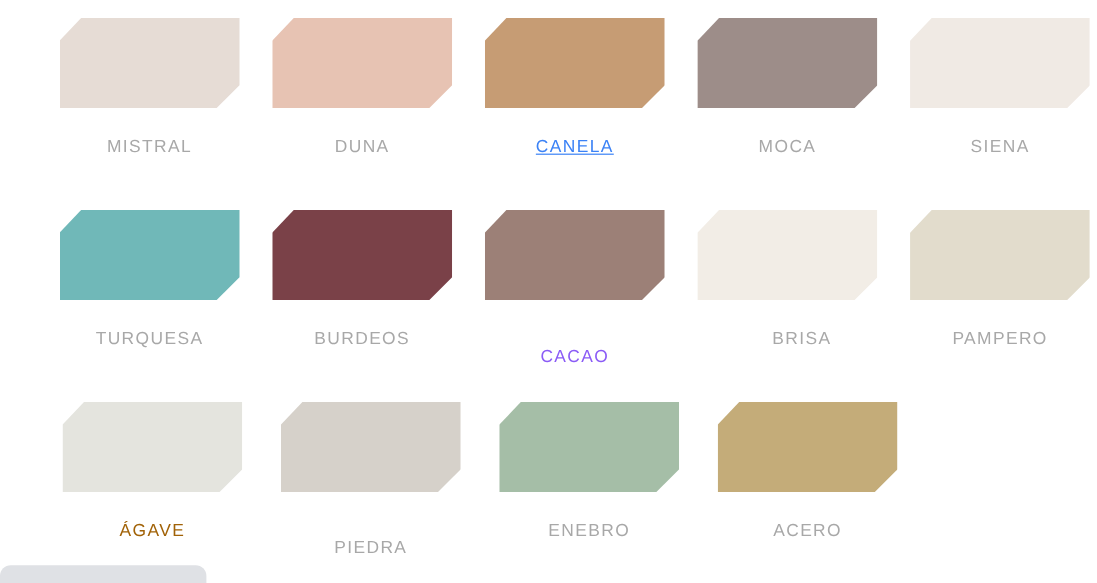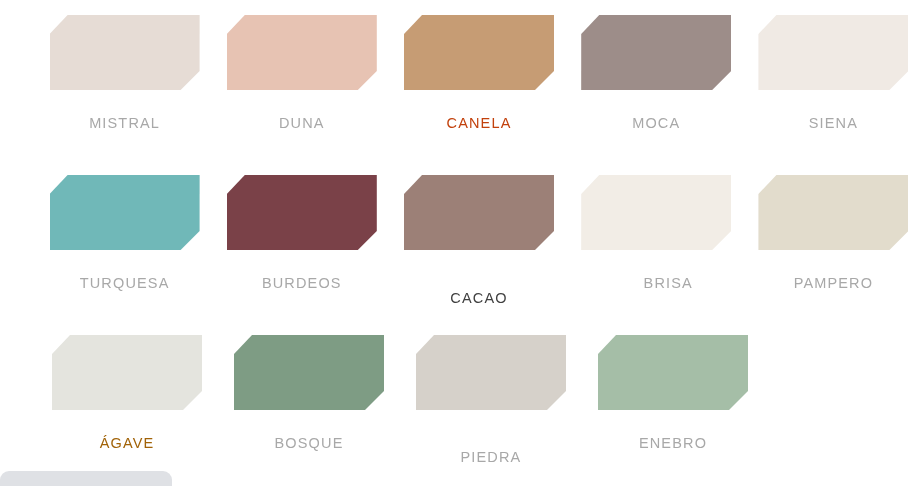--- a/index.html
+++ b/index.html
@@ -87,21 +87,21 @@
     <div class="swatch-cell">
       <div class="swatch-chip" style="background-color: rgb(230, 220, 213);"></div>
       <div class="swatch-label" style="color: rgb(168, 168, 168);">MISTRAL</div>
     </div>
     <div class="swatch-cell">
       <div class="swatch-chip" style="background-color: rgb(231, 195, 179);"></div>
       <div class="swatch-label" style="color: rgb(168, 168, 168); text-align: center;">DUNA</div>
     </div>
     <div class="swatch-cell">
       <div class="swatch-chip" style="background-color: rgb(198, 156, 116);"></div>
-      <div class="swatch-label" style="color: #c2410c;">CANELA</div>
+      <div class="swatch-label" style="color: #3b82f6; text-decoration: underline;">CANELA</div>
     </div>
     <div class="swatch-cell">
       <div class="swatch-chip" style="background-color: rgb(157, 141, 137);"></div>
       <div class="swatch-label" style="color: rgb(168, 168, 168);">MOCA</div>
     </div>
     <div class="swatch-cell">
       <div class="swatch-chip" style="background-color: rgb(240, 234, 228);"></div>
       <div class="swatch-label" style="color: rgb(168, 168, 168);">SIENA</div>
     </div>
   </div>
@@ -110,46 +110,46 @@
     <div class="swatch-cell">
       <div class="swatch-chip" style="background-color: rgb(112, 184, 184);"></div>
       <div class="swatch-label" style="color: rgb(168, 168, 168);">TURQUESA</div>
     </div>
     <div class="swatch-cell">
       <div class="swatch-chip" style="background-color: rgb(122, 65, 72);"></div>
       <div class="swatch-label" style="color: rgb(168, 168, 168);">BURDEOS</div>
     </div>
     <div class="swatch-cell">
       <div class="swatch-chip" style="background-color: rgb(156, 128, 119);"></div>
-      <div class="swatch-label" style="color: #404040; margin-top: 41px;">CACAO</div>
+      <div class="swatch-label" style="color: #8b5cf6; margin-top: 41px;">CACAO</div>
     </div>
     <div class="swatch-cell">
       <div class="swatch-chip" style="background-color: rgb(242, 237, 230);"></div>
       <div class="swatch-label" style="color: rgb(168, 168, 168); margin-left: 24px;">BRISA</div>
     </div>
     <div class="swatch-cell">
       <div class="swatch-chip" style="background-color: rgb(226, 220, 204);"></div>
       <div class="swatch-label" style="color: rgb(168, 168, 168);">PAMPERO</div>
     </div>
   </div>
 
   <div class="palette-row">
     <div class="swatch-cell">
       <div class="swatch-chip" style="background-color: rgb(228, 228, 222);"></div>
       <div class="swatch-label" style="color: #a16207;">ÁGAVE</div>
     </div>
     <div class="swatch-cell">
-      <div class="swatch-chip" style="background-color: rgb(126, 156, 132);"></div>
-      <div class="swatch-label" style="color: rgb(168, 168, 168);">BOSQUE</div>
-    </div>
-    <div class="swatch-cell">
       <div class="swatch-chip" style="background-color: rgb(214, 209, 202);"></div>
       <div class="swatch-label" style="color: rgb(168, 168, 168); margin-top: 40px;">PIEDRA</div>
     </div>
     <div class="swatch-cell">
       <div class="swatch-chip" style="background-color: rgb(165, 190, 167);"></div>
       <div class="swatch-label" style="color: rgb(168, 168, 168); text-align: center;">ENEBRO</div>
+    </div>
+    <div class="swatch-cell">
+      <div class="swatch-chip" style="background-color: rgb(196, 172, 121);"></div>
+      <div class="swatch-label" style="color: rgb(168, 168, 168);">ACERO</div>
     </div>
   </div>
 
 </div>
 
 <div id="status-chip" style="background-color: rgb(223, 225, 229);"></div>
 
 </body></html>

